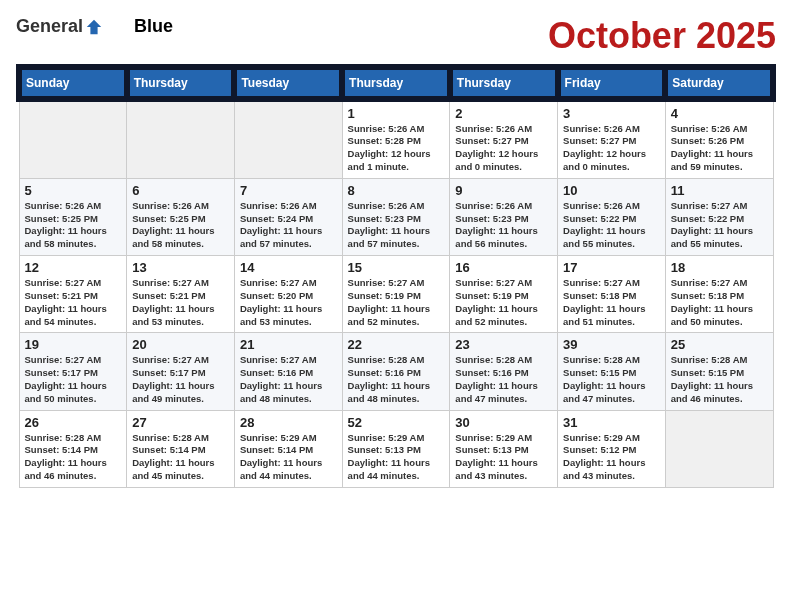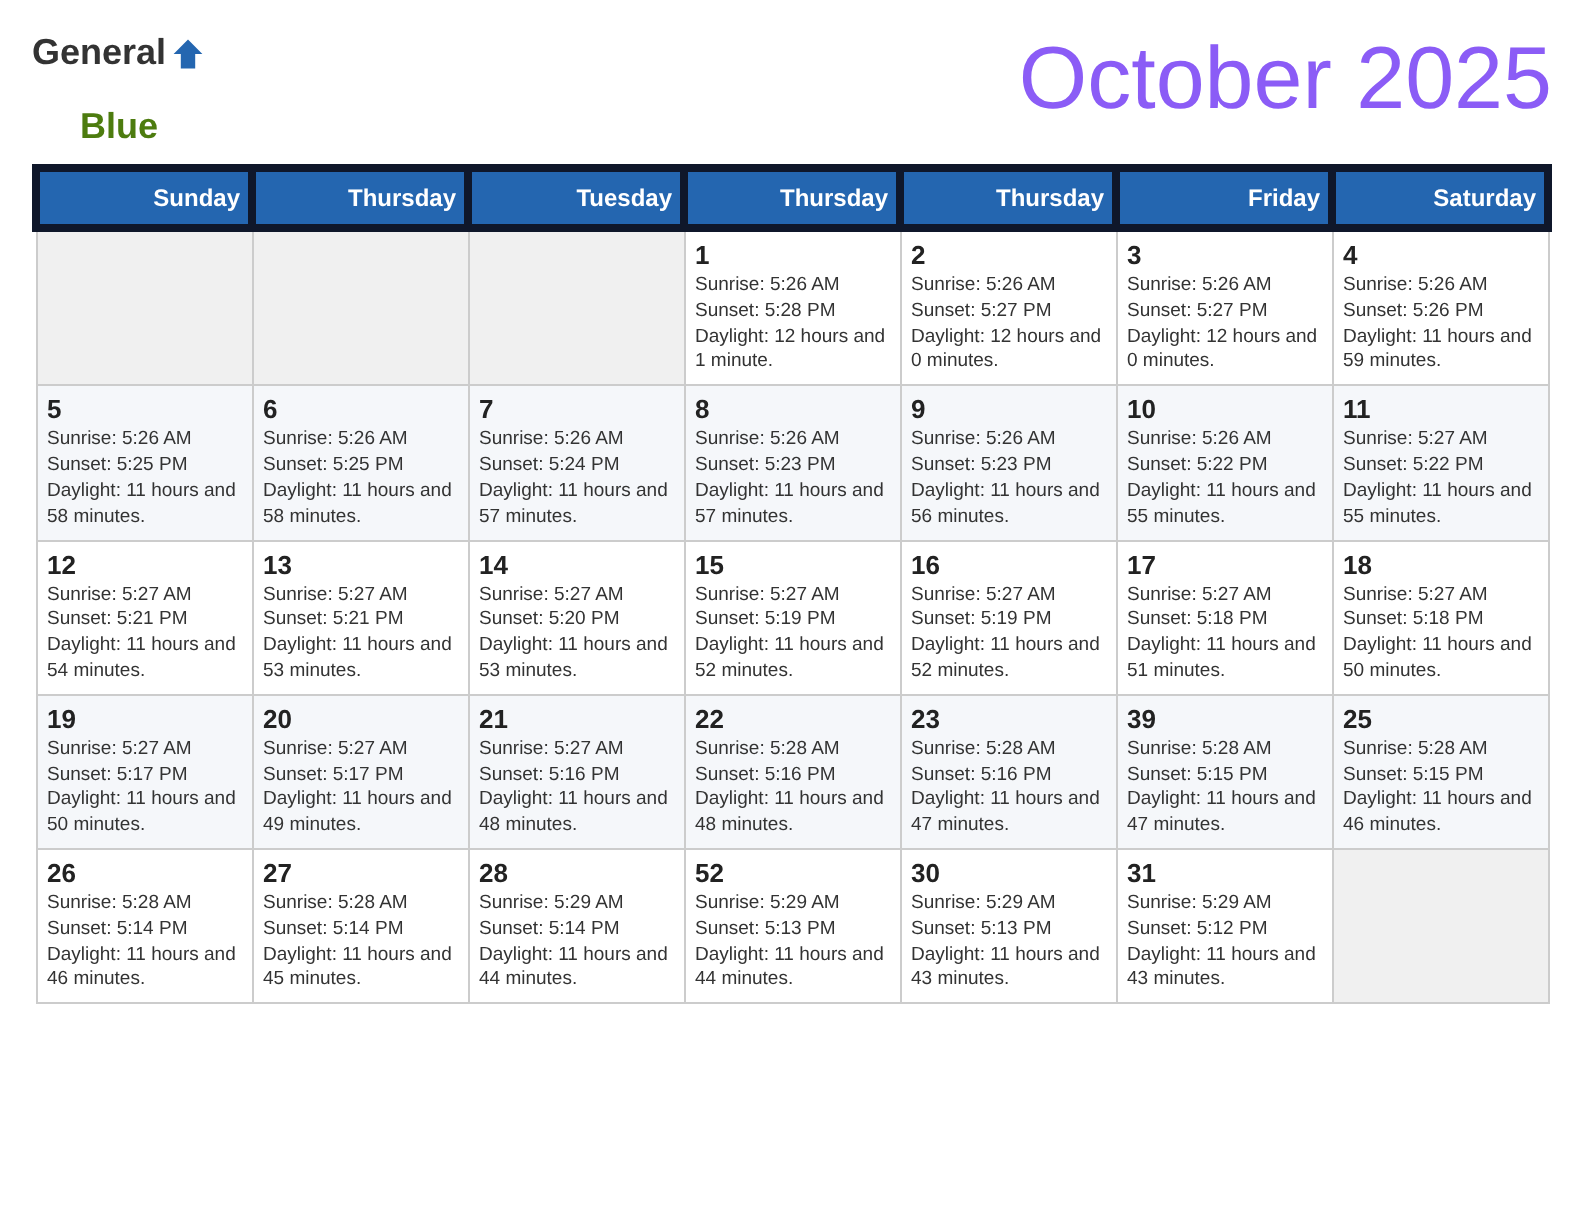--- a/index.html
+++ b/index.html
@@ -11,64 +11,63 @@
       padding: 16px;
     }
     .header {
       display: flex;
       align-items: flex-start;
       justify-content: space-between;
       margin-bottom: 4px;
     }
     .logo {
       display: flex;
-      flex-direction: column;
+      flex-direction: row;
       align-items: center;
-      gap: 16px;
     }
     .logo-text {
       display: flex;
       align-items: center;
       font-size: 18px;
       font-weight: bold;
     }
     .logo-general { color: #333; }
-    .logo-blue { color: #4d7c0f; }
+    .logo-blue { color: #000000; margin-left: 31px; }
     .logo-icon {
       width: 18px;
       height: 18px;
       margin-left: 2px;
     }
     .title-block {
       text-align: right;
     }
     .month-title {
-      font-size: 44px;
-      font-weight: normal;
-      color: #8b5cf6;
+      font-size: 36px;
+      font-weight: bold;
+      color: #b91c1c;
       line-height: 1.1;
     }
     .subtitle {
       font-size: 14px;
       color: #444;
     }
     .calendar {
       width: 100%;
       border-collapse: collapse;
       border: 1px solid #ccc;
       margin-top: 8px;
     }
     .calendar th {
       background: #2466b0;
       color: #fff;
       font-size: 12px;
       font-weight: bold;
       padding: 6px 4px;
-      text-align: right;
-      border: 4px solid #0f172a;
+      text-align: left;
+      border: 6px solid #0f172a;
     }
     .calendar td {
       vertical-align: top;
       border: 1px solid #ccc;
       padding: 4px 5px;
       width: 108px;
       min-height: 80px;
       background: #fff;
       font-size: 10px;
       color: #333;
@@ -83,20 +82,21 @@
       font-size: 13px;
       font-weight: bold;
       color: #222;
       display: block;
       margin-bottom: 2px;
     }
     .day-info {
       font-size: 9.5px;
       color: #333;
       line-height: 1.35;
+      font-weight: bold;
     }
   </style>
 </head>
 <body>
 
 <div class="header">
   <div class="logo">
     <div class="logo-text">
       <span class="logo-general">General</span>
       <svg class="logo-icon" viewBox="0 0 20 20">

